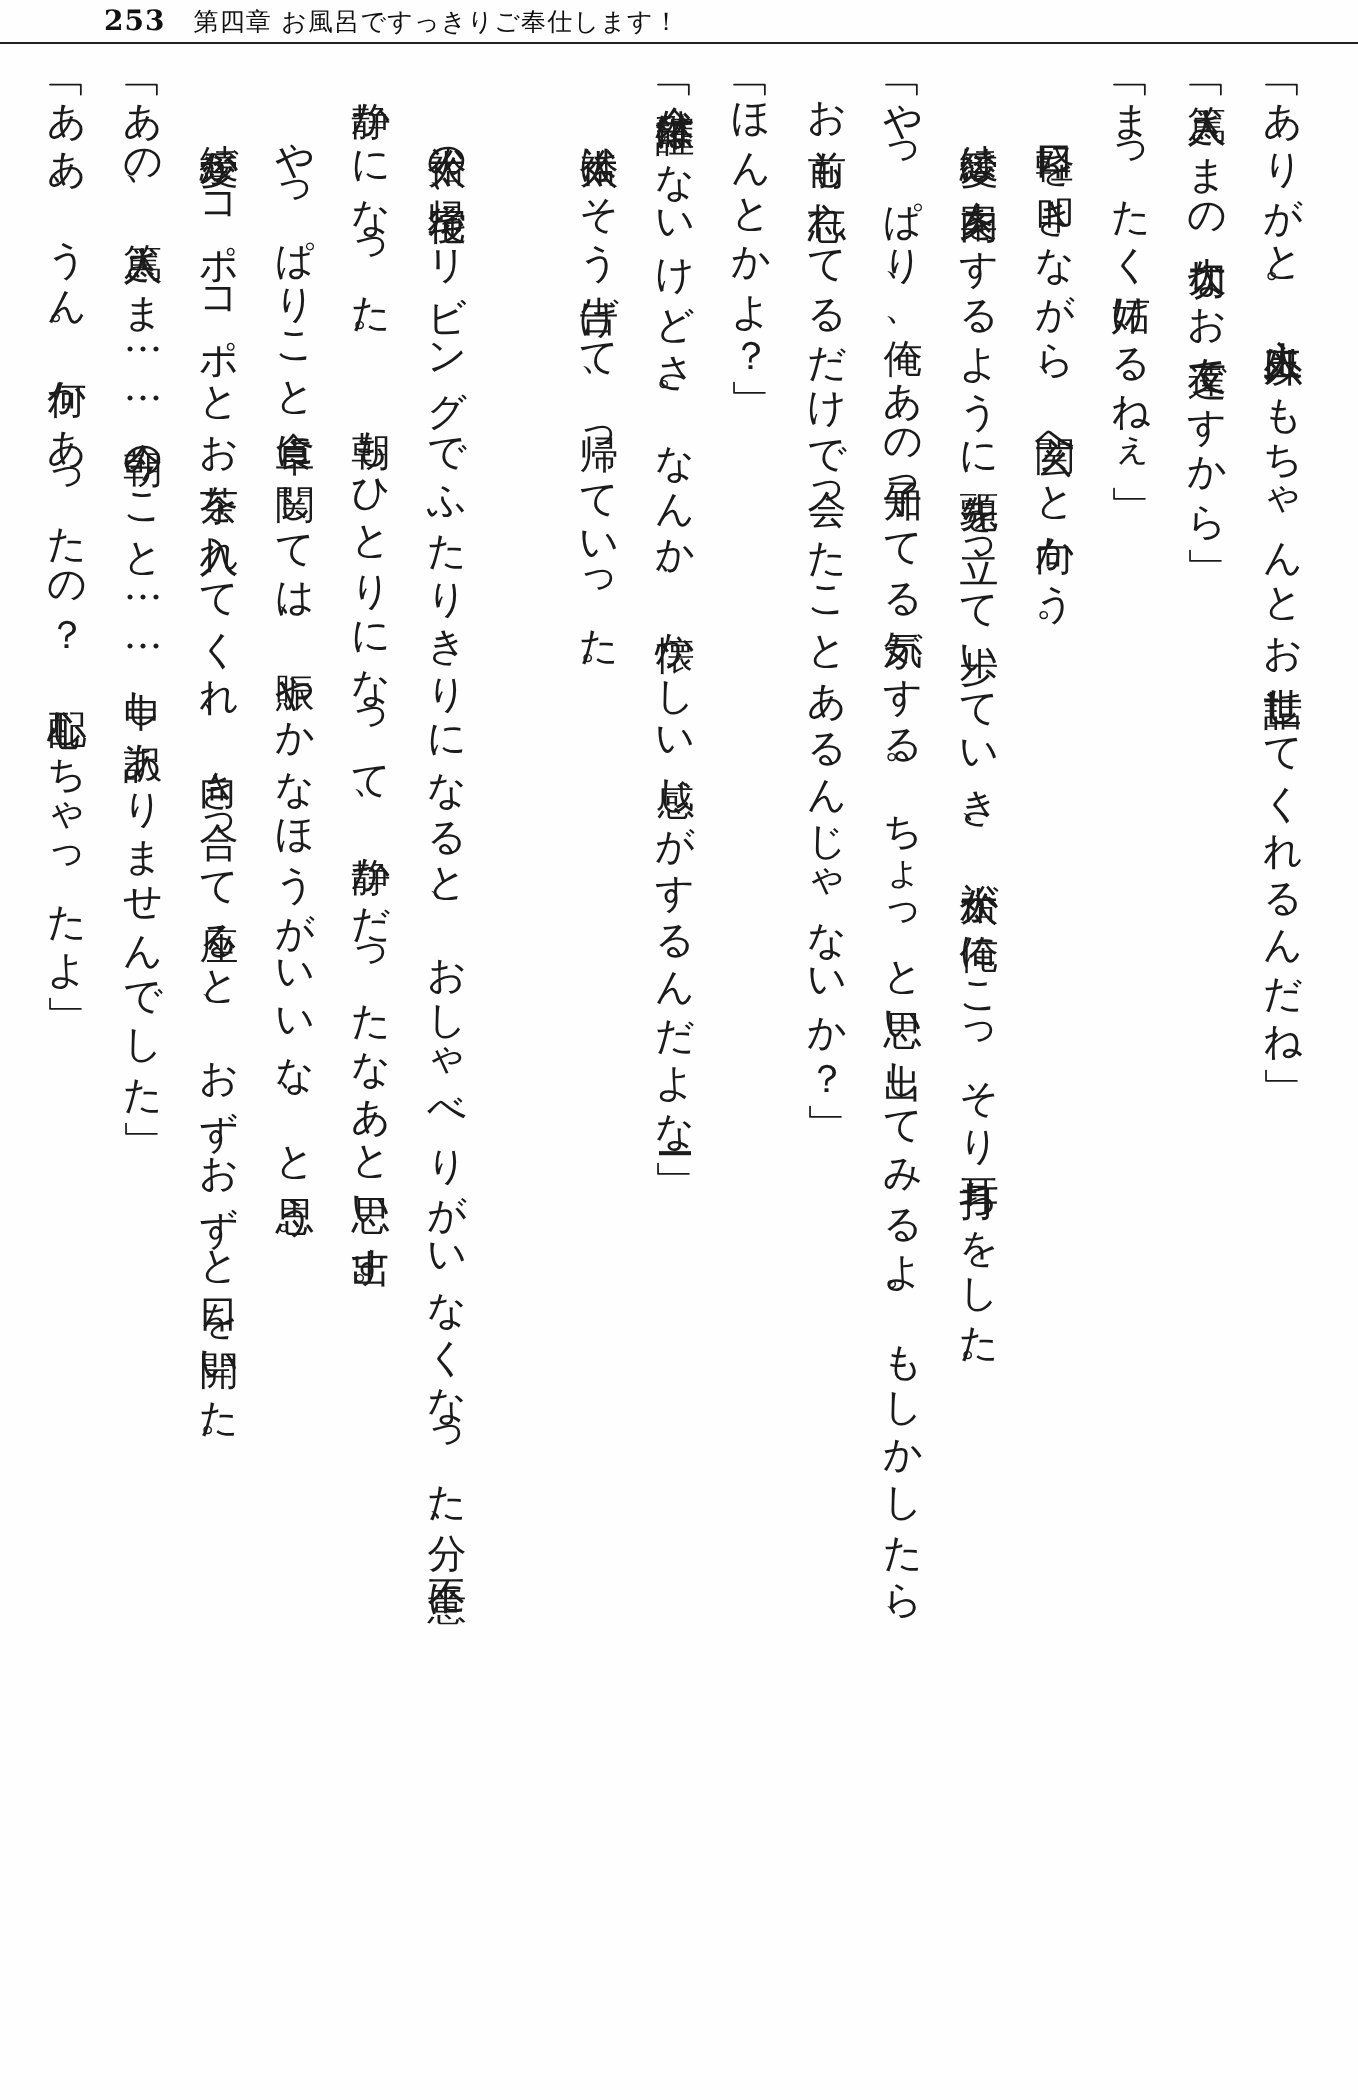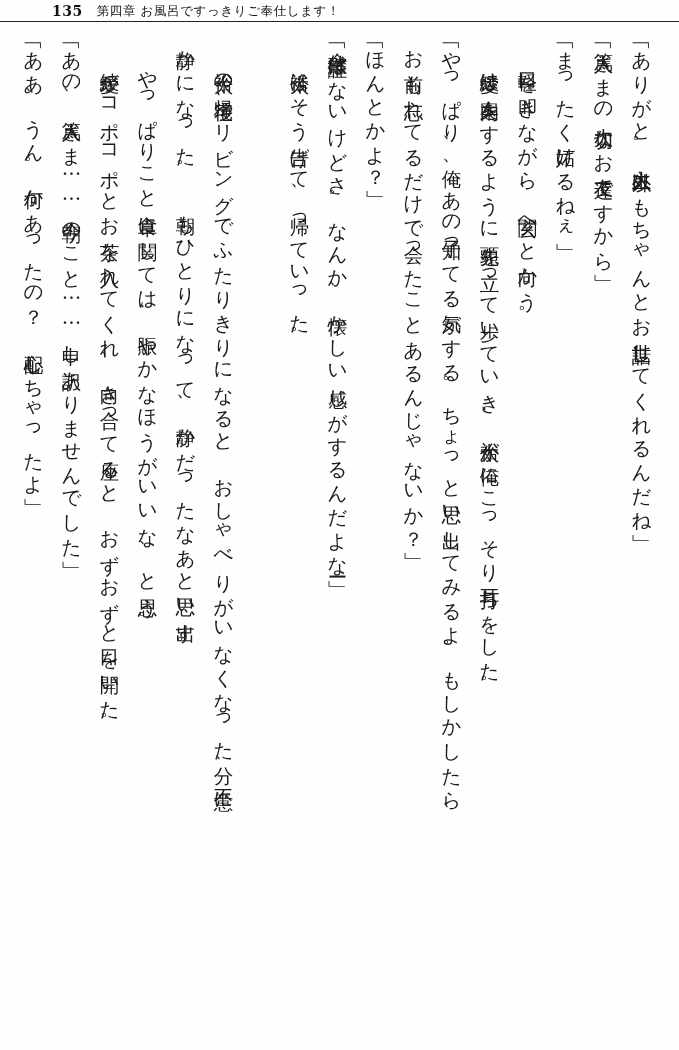--- a/index.html
+++ b/index.html
@@ -86,21 +86,21 @@
     padding-top: 0px;
     box-sizing: border-box;
   }
 </style>
 </head>
 <body>
 
 <div class="page">
 
   <div class="header">
-    <span class="page-number">135</span>
+    <span class="page-number">253</span>
     <span class="chapter">第四章 お風呂ですっきりご奉仕します！</span>
   </div>
   <div class="header-rule"></div>
 
   <div class="body-area">
     <div class="vline">「ありがと。主人以外にもちゃんとお世話してくれるんだね」</div>
     <div class="vline">「篤人さまの大切なお友達ですから」</div>
     <div class="vline">「まったく妬けるねぇ」</div>
     <div class="vline">　軽口を叩きながら、玄関へと向かう。</div>
     <div class="vline">　綾愛は案内をするように先頭を立って歩いていき、裕太が俺にこっそり耳打ちをした。</div>

